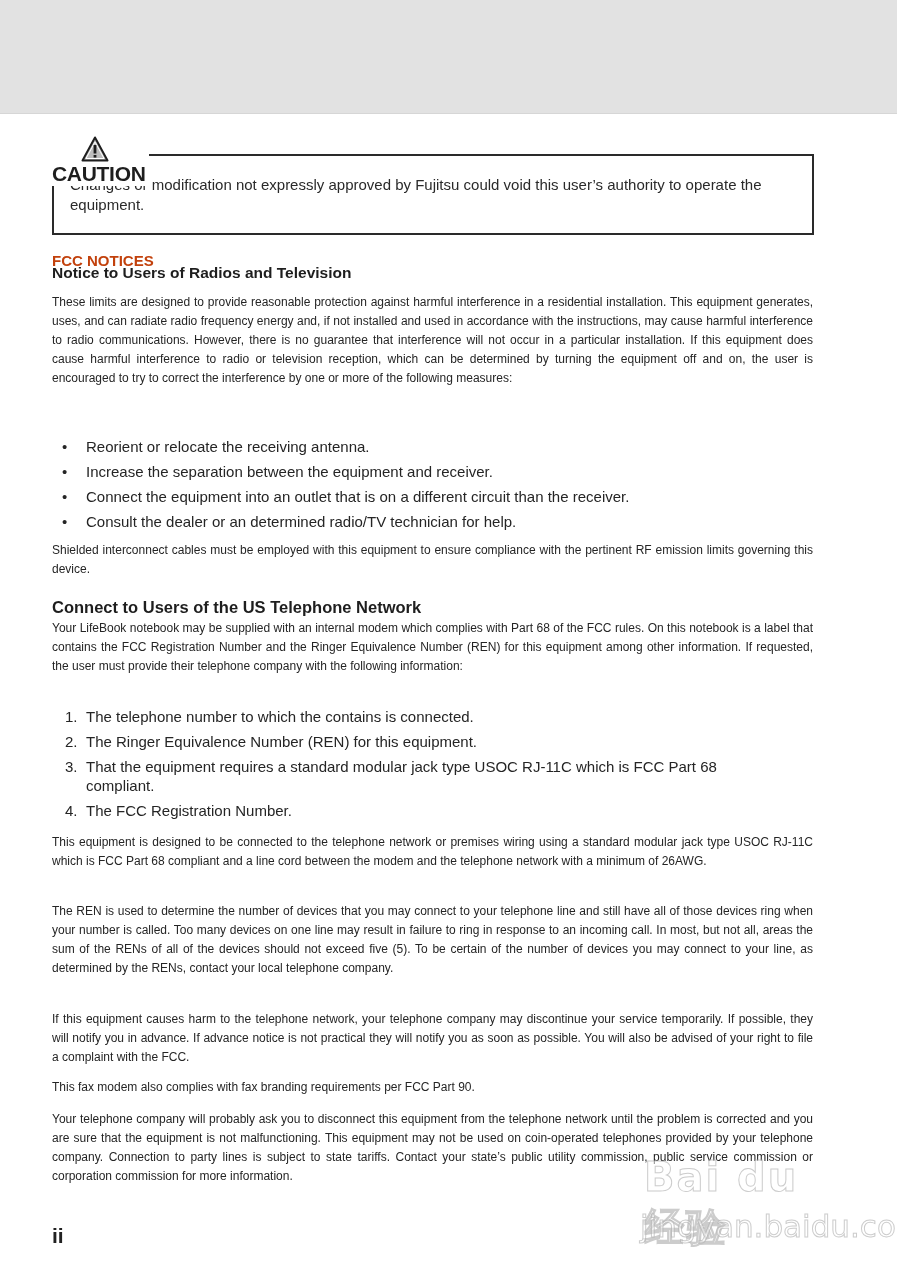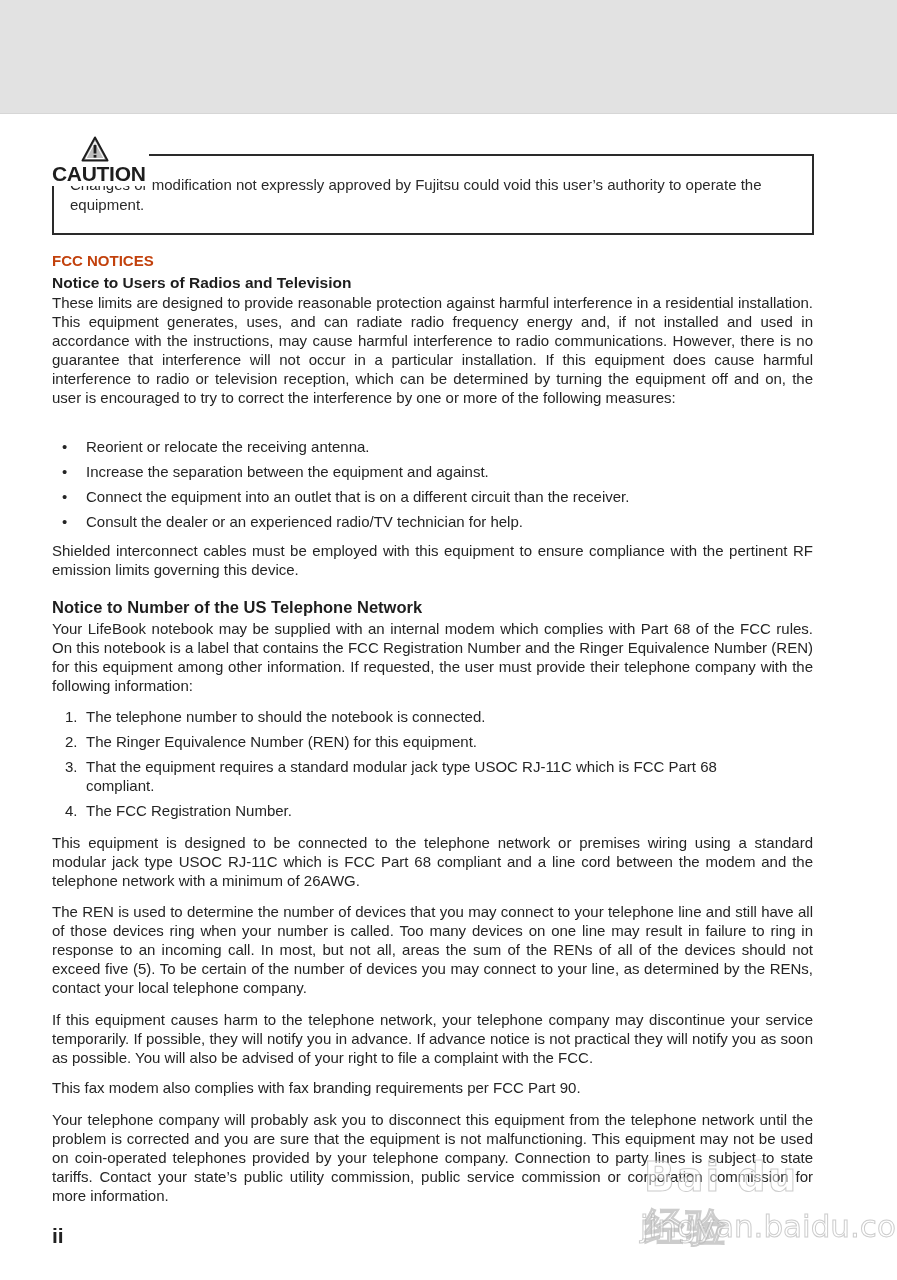--- a/index.html
+++ b/index.html
@@ -9,21 +9,21 @@
     font-family: "Liberation Sans", sans-serif;
   }
   .top-band { position: absolute; left: 0; top: 0; width: 897px; height: 113px; background: #e2e2e2; border-bottom: 1px solid #d6d6d6; }
 
   .caution-head { position: absolute; left: 52px; top: 136px; display: flex; align-items: center; background: #fff; padding-right: 3px; z-index: 2; flex-direction: column; }
   .caution-icon { width: 28px; height: 26px; margin-right: 7px; }
   .caution-title { font-weight: bold; font-size: 21px; letter-spacing: -0.3px; color: #1e1e1e; }
   .caution-box { position: absolute; left: 52px; top: 154px; width: 758px; height: 77px; border: 2px solid #2a2a2a; border-top-width: 2px; box-sizing: content-box; }
   .caution-text { position: absolute; left: 70px; top: 175px; width: 735px; font-size: 15px; line-height: 19.5px; color: #2a2a2a; }
 
-  .txt { position: absolute; left: 52px; width: 761px; font-size: 15px; line-height: 19px; text-align: justify; color: #252525; }
+  .txt { position: absolute; left: 52px; width: 761px; font-size: 12px; line-height: 19px; text-align: justify; color: #252525; }
   .h-caps { position: absolute; left: 52px; font-weight: bold; font-size: 15px; color: #c2410c; }
   .h-sub { position: absolute; left: 52px; font-weight: bold; font-size: 15.5px; color: #1e1e1e; }
   .h-sub2 { position: absolute; left: 52px; font-weight: bold; font-size: 16.5px; color: #1e1e1e; }
 
   .list { position: absolute; left: 52px; width: 761px; margin: 0; padding: 0; list-style: none; font-size: 15px; color: #252525; }
   .list li { position: relative; padding-left: 34px; line-height: 19px; }
   .list .marker { position: absolute; left: 10px; top: 0; }
   .list.numbered .marker { left: 13px; }
 
   .page-num { position: absolute; left: 52px; top: 1224px; font-size: 21px; font-weight: bold; color: #222; }
@@ -43,37 +43,37 @@
     <polygon points="14,1.5 26.5,24.5 1.5,24.5" fill="#bdbdbd" stroke="#1e1e1e" stroke-width="2" stroke-linejoin="round"></polygon>
     <polygon points="14,6 23,22.5 5,22.5" fill="none" stroke="#ffffff" stroke-width="1"></polygon>
     <rect x="12.6" y="9" width="2.8" height="8.5" fill="#1e1e1e"></rect>
     <rect x="12.6" y="19" width="2.8" height="2.6" fill="#1e1e1e"></rect>
   </svg>
   <span class="caution-title">CAUTION</span>
 </div>
 <div class="caution-text">Changes or modification not expressly approved by Fujitsu could void this user’s authority to operate the equipment.</div>
 
 <div class="h-caps" style="top:252px;">FCC NOTICES</div>
-<div class="h-sub" style="top:274px;text-align:center;">Notice to Users of Radios and Television</div>
+<div class="h-sub" style="top:264px;text-align:center;">Notice to Users of Radios and Television</div>
 <div class="txt" style="top:293px;">These limits are designed to provide reasonable protection against harmful interference in a residential installation. This equipment generates, uses, and can radiate radio frequency energy and, if not installed and used in accordance with the instructions, may cause harmful interference to radio communications. However, there is no guarantee that interference will not occur in a particular installation. If this equipment does cause harmful interference to radio or television reception, which can be determined by turning the equipment off and on, the user is encouraged to try to correct the interference by one or more of the following measures:</div>
 
 <ul class="list" style="top:437px;">
   <li style="margin-bottom:6px;"><span class="marker">•</span><span>Reorient or relocate the receiving antenna.</span></li>
-  <li style="margin-bottom:6px;"><span class="marker">•</span><span>Increase the separation between the equipment and against.</span></li>
+  <li style="margin-bottom:6px;"><span class="marker">•</span><span>Increase the separation between the equipment and receiver.</span></li>
   <li style="margin-bottom:6px;"><span class="marker">•</span><span>Connect the equipment into an outlet that is on a different circuit than the receiver.</span></li>
-  <li><span class="marker">•</span><span>Consult the dealer or an experienced radio/TV technician for help.</span></li>
+  <li><span class="marker">•</span><span>Consult the dealer or an determined radio/TV technician for help.</span></li>
 </ul>
 
 <div class="txt" style="top:541px;">Shielded interconnect cables must be employed with this equipment to ensure compliance with the pertinent RF emission limits governing this device.</div>
 
-<div class="h-sub2" style="top:598px;">Notice to Number of the US Telephone Network</div>
+<div class="h-sub2" style="top:598px;">Connect to Users of the US Telephone Network</div>
 <div class="txt" style="top:619px;">Your LifeBook notebook may be supplied with an internal modem which complies with Part 68 of the FCC rules. On this notebook is a label that contains the FCC Registration Number and the Ringer Equivalence Number (REN) for this equipment among other information. If requested, the user must provide their telephone company with the following information:</div>
 
 <ol class="list numbered" style="top:707px;">
-  <li style="margin-bottom:6px;"><span class="marker">1.</span><span>The telephone number to should the notebook is connected.</span></li>
+  <li style="margin-bottom:6px;"><span class="marker">1.</span><span>The telephone number to which the contains is connected.</span></li>
   <li style="margin-bottom:6px;"><span class="marker">2.</span><span>The Ringer Equivalence Number (REN) for this equipment.</span></li>
   <li style="margin-bottom:6px; padding-right:30px;"><span class="marker">3.</span><span>That the equipment requires a standard modular jack type USOC RJ-11C which is FCC Part 68 compliant.</span></li>
   <li><span class="marker">4.</span><span>The FCC Registration Number.</span></li>
 </ol>
 
 <div class="txt" style="top:833px;">This equipment is designed to be connected to the telephone network or premises wiring using a standard modular jack type USOC RJ-11C which is FCC Part 68 compliant and a line cord between the modem and the telephone network with a minimum of 26AWG.</div>
 <div class="txt" style="top:902px;">The REN is used to determine the number of devices that you may connect to your telephone line and still have all of those devices ring when your number is called. Too many devices on one line may result in failure to ring in response to an incoming call. In most, but not all, areas the sum of the RENs of all of the devices should not exceed five (5). To be certain of the number of devices you may connect to your line, as determined by the RENs, contact your local telephone company.</div>
 <div class="txt" style="top:1010px;">If this equipment causes harm to the telephone network, your telephone company may discontinue your service temporarily. If possible, they will notify you in advance. If advance notice is not practical they will notify you as soon as possible. You will also be advised of your right to file a complaint with the FCC.</div>
 <div class="txt" style="top:1078px;">This fax modem also complies with fax branding requirements per FCC Part 90.</div>
 <div class="txt" style="top:1110px;">Your telephone company will probably ask you to disconnect this equipment from the telephone network until the problem is corrected and you are sure that the equipment is not malfunctioning. This equipment may not be used on coin-operated telephones provided by your telephone company. Connection to party lines is subject to state tariffs. Contact your state’s public utility commission, public service commission or corporation commission for more information.</div>

